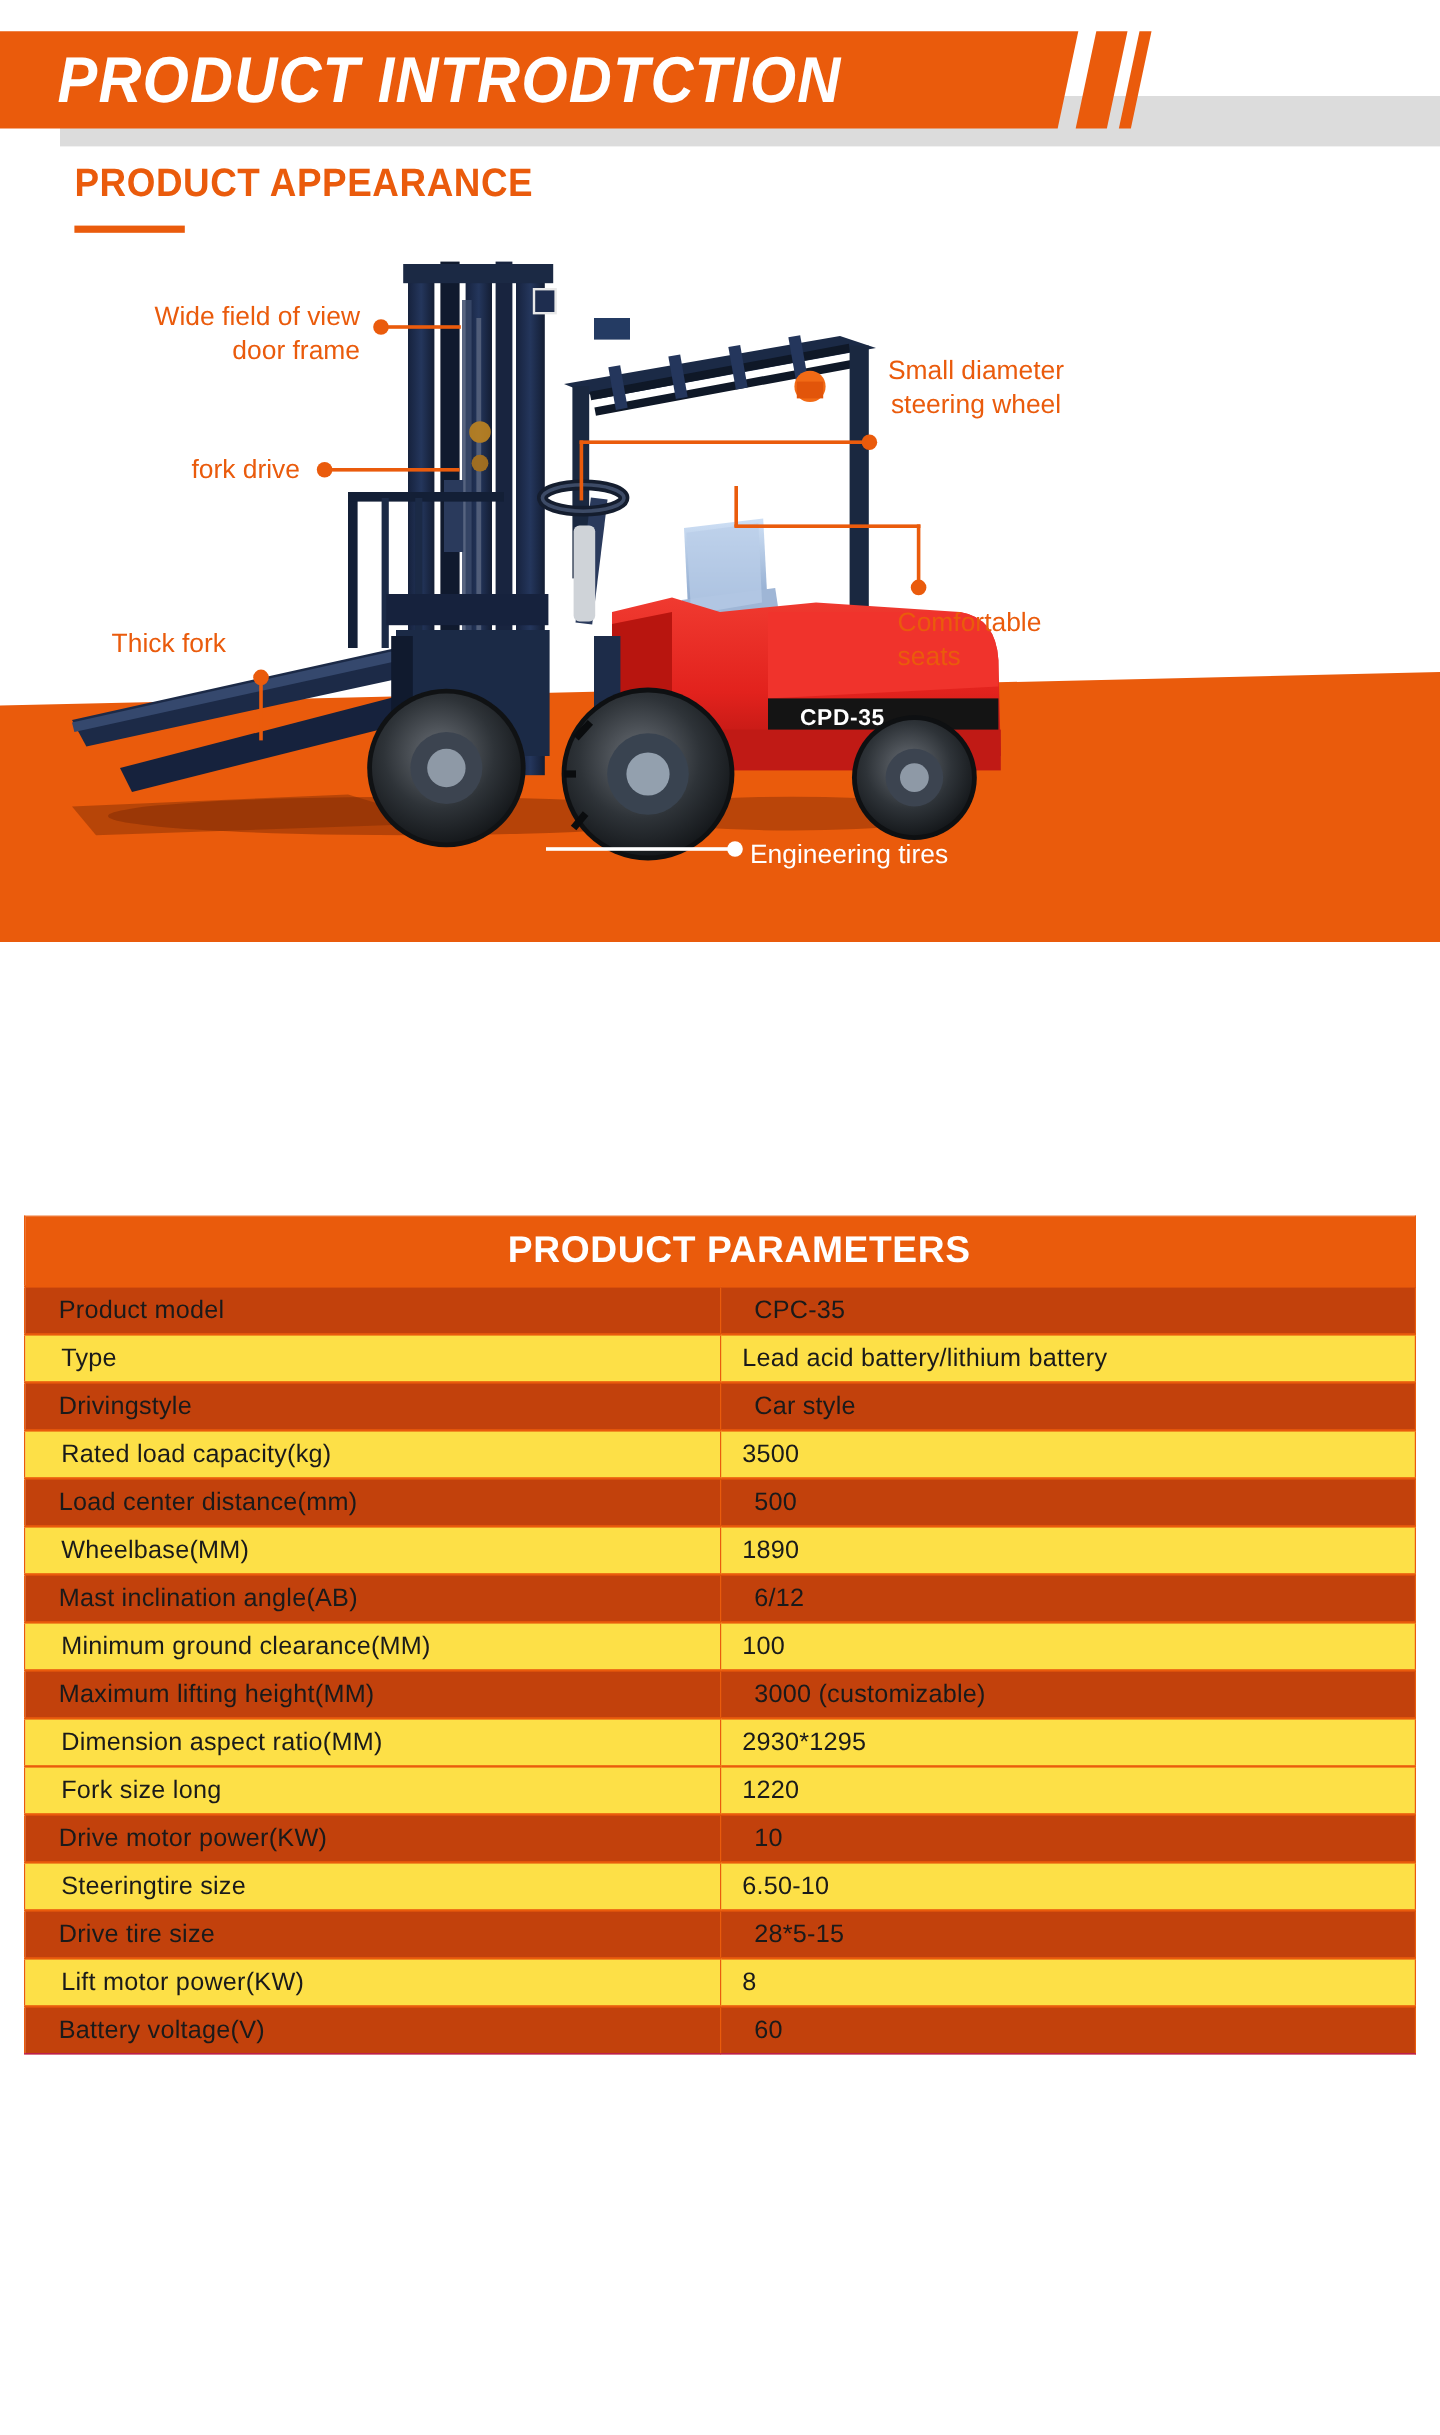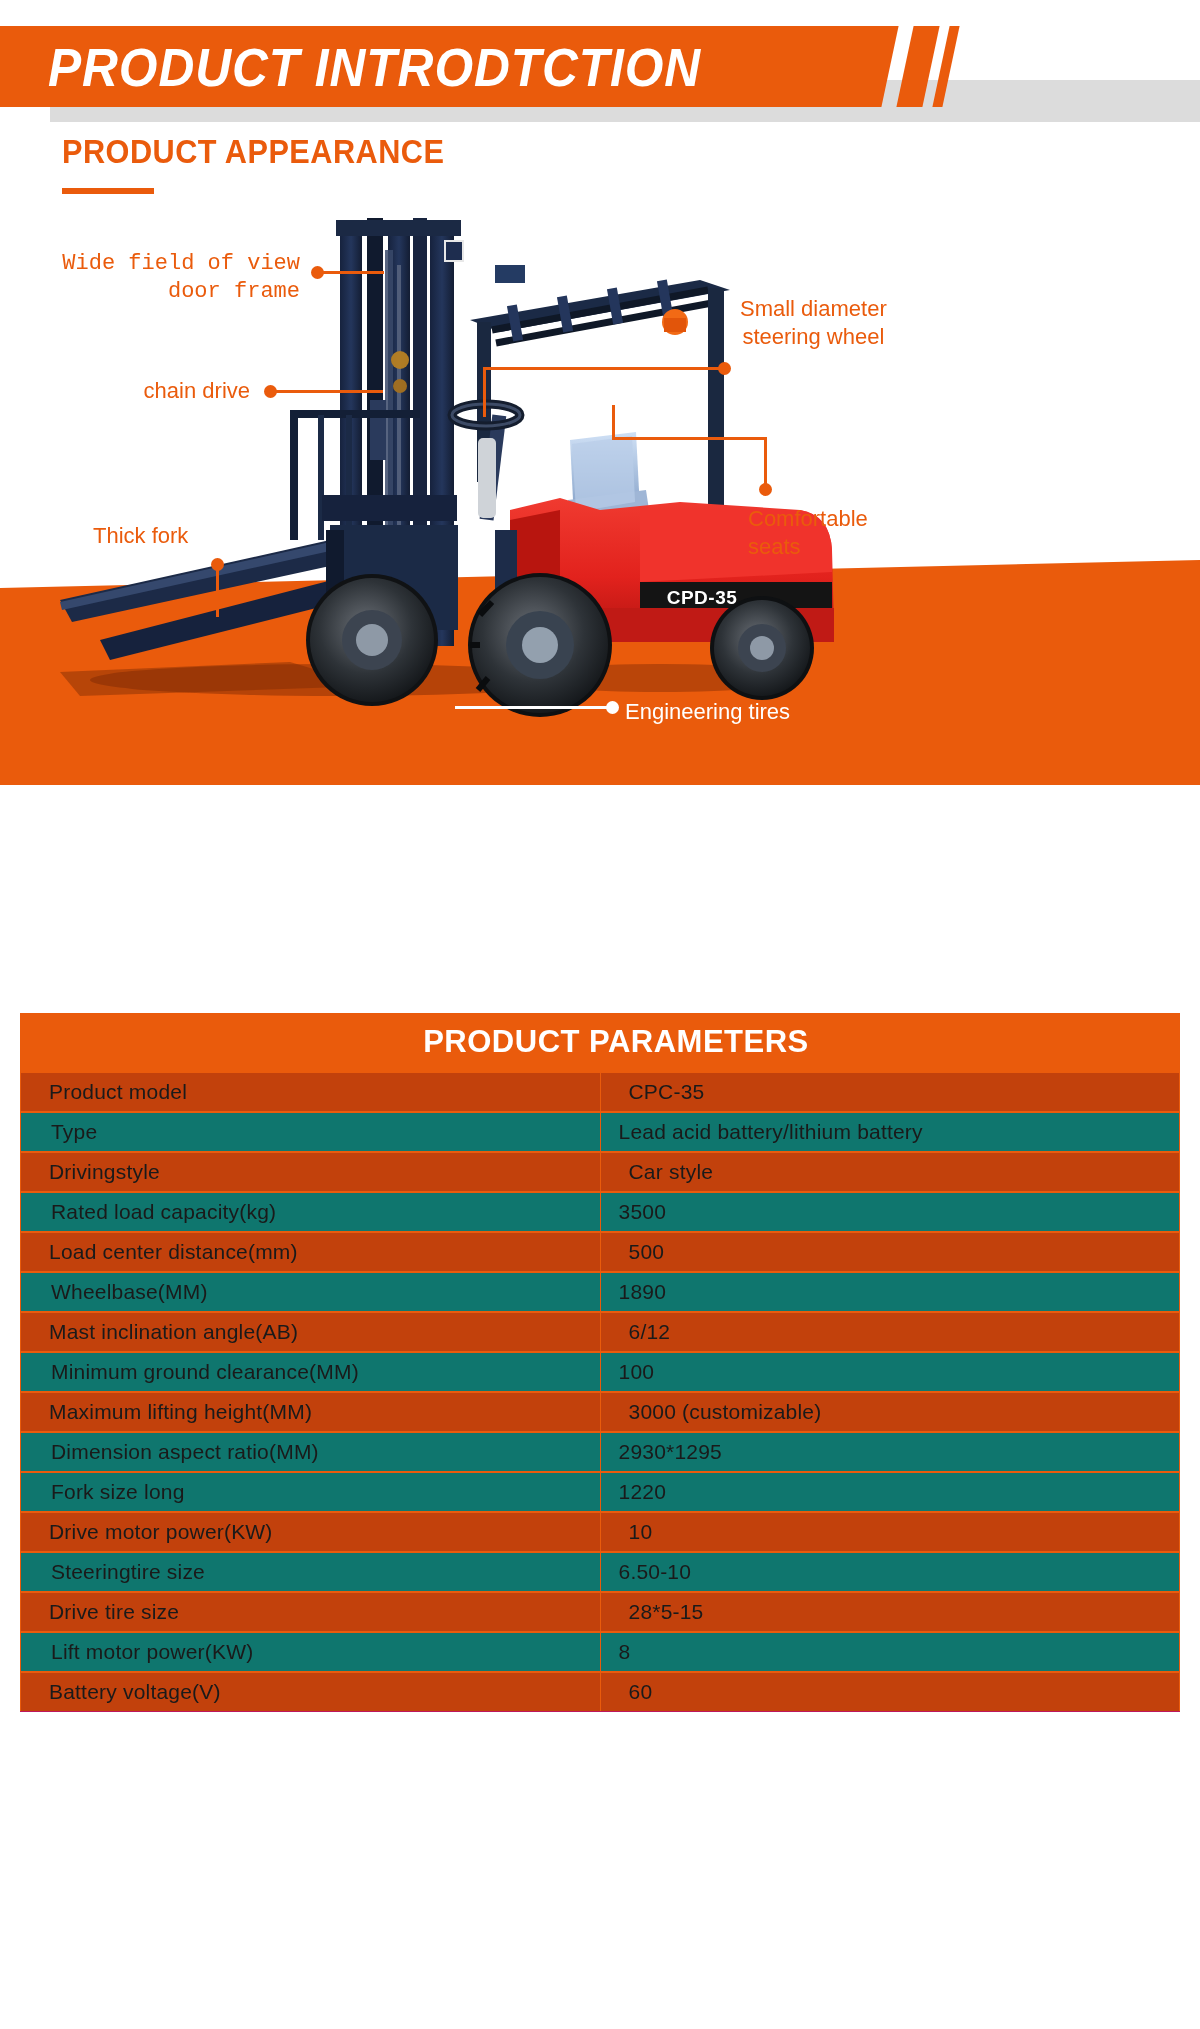--- a/index.html
+++ b/index.html
@@ -100,21 +100,21 @@
     border-bottom: 0;
     font-size: 21px;
     color: #1a1a1a;
     padding: 0 0 0 14px;
     font-family: "Liberation Sans Narrow", "Liberation Sans", sans-serif;
     letter-spacing: 0.2px;
   }
   .params tr:last-child td { border-bottom: 1px solid #be185d; }
   .params td.lbl { width: 450px; padding-left: 30px; }
   .params td.val { width: 710px; padding-left: 18px; }
-  .params tr.alt td { background: #0f766e; }
+  .params tr.alt td { background: #fde047; }
   .params tr.plain td { background: #c2410c; padding-left: 28px; }
 </style>
 </head>
 <body>
 
 <div class="page">
 
   <div class="banner-wrap">
     <div class="banner-gray"></div>
     <div class="banner-orange"></div>
@@ -245,29 +245,29 @@
         </g>
       </g>
       <g>
         <circle cx="722" cy="438" r="52" fill="#0e1012"></circle>
         <circle cx="722" cy="438" r="48" fill="url(#tiregrad)"></circle>
         <circle cx="722" cy="438" r="24" fill="#3c4450"></circle>
         <circle cx="722" cy="438" r="12" fill="#8e99a6"></circle>
       </g>
     </svg>
 
-    <div class="callout right-al" style="left:0px; top:45px; width:300px;font-family:Liberation Mono, monospace;">
+    <div class="callout right-al" style="left:0px; top:45px; width:300px;">
       <div>Wide field of view</div>
       <div>door frame</div>
     </div>
     <div class="dot" style="left:311px; top:61px;"></div>
     <div class="lead" style="left:322px; top:66px; width:62px; height:3px;"></div>
 
     <div class="callout right-al" style="left:0px; top:172px; width:250px;">
-      <div>chain drive</div>
+      <div>fork drive</div>
     </div>
     <div class="dot" style="left:264px; top:180px;"></div>
     <div class="lead" style="left:275px; top:185px; width:108px; height:3px;"></div>
 
     <div class="callout" style="left:93px; top:317px;">
       <div>Thick fork</div>
     </div>
     <div class="dot" style="left:211px; top:353px;"></div>
     <div class="lead" style="left:216px; top:362px; width:3px; height:50px;"></div>
 

